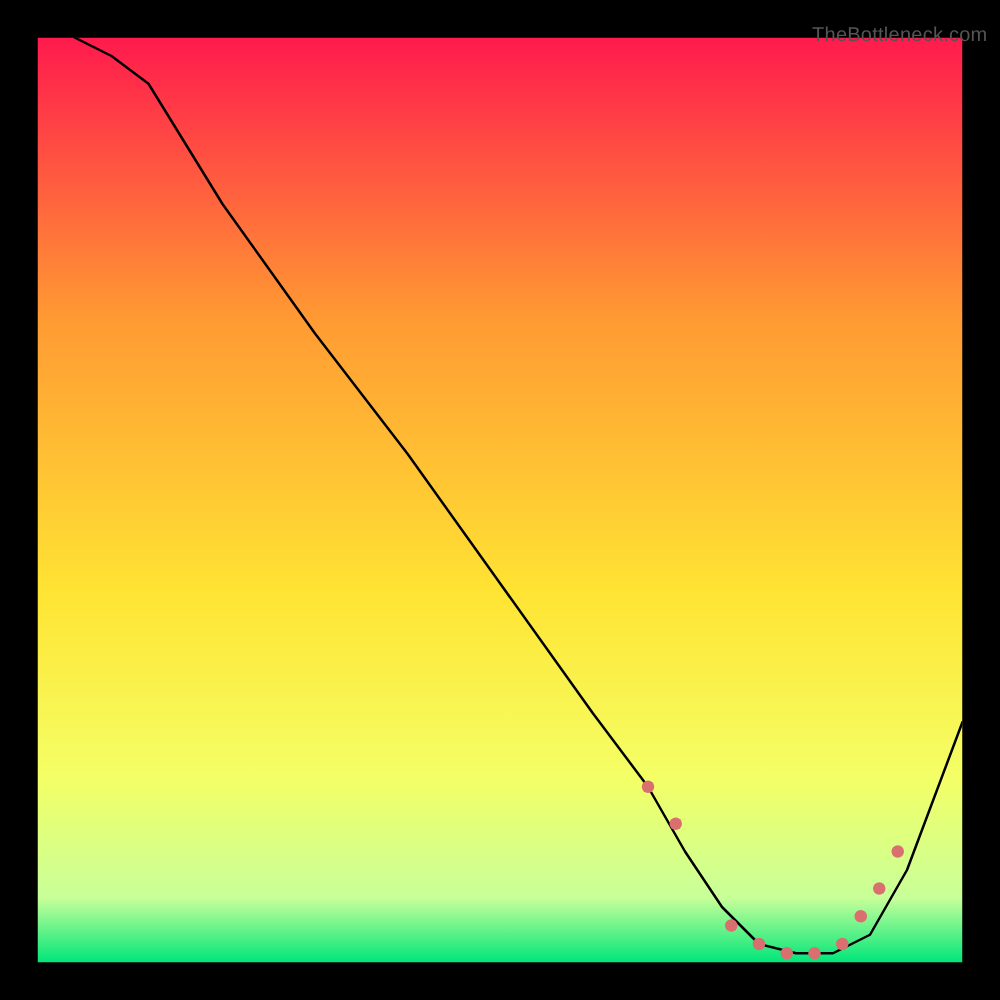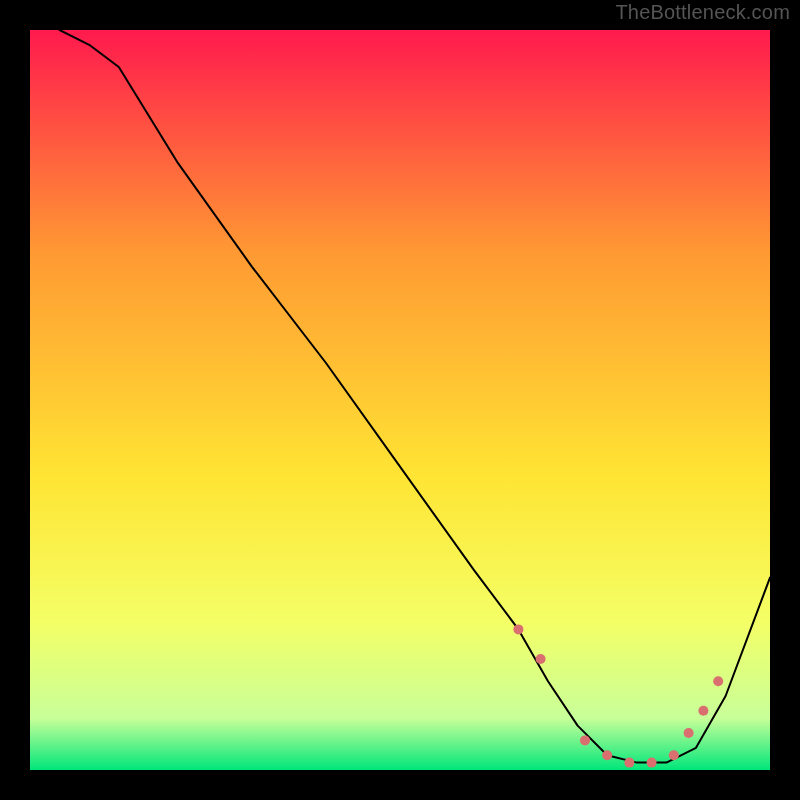--- a/index.html
+++ b/index.html
@@ -6,24 +6,24 @@
   body {
     width: 800px;
     height: 800px;
     background: #000;
     position: relative;
     font-family: Arial, Helvetica, sans-serif;
     overflow: hidden;
   }
   .attribution {
     position: absolute;
-    top: 1px;
+    top: 20px;
     right: 10px;
     color: #555;
-    font-size: 20px;
+    font-size: 16px;
     font-weight: 500;
     letter-spacing: 0.2px;
     z-index: 3;
   }
   .plot-area {
     position: absolute;
     left: 30px;
     top: 30px;
     width: 740px;
     height: 740px;

